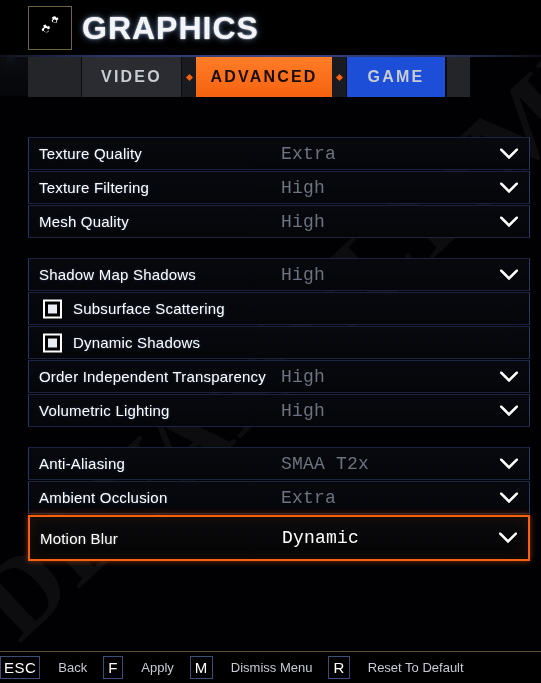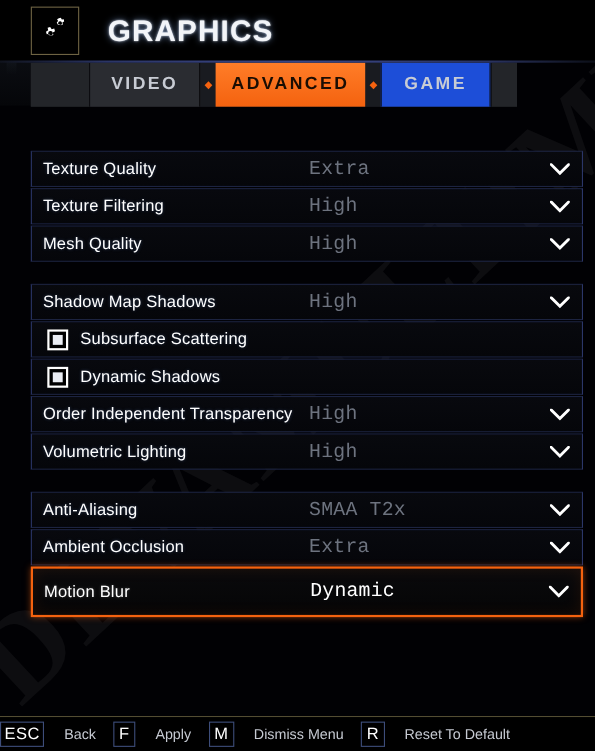--- a/index.html
+++ b/index.html
@@ -74,22 +74,22 @@
     width:44px; height:44px;
     border:1px solid #6e6343;
     display:flex;
     align-items:center;
     justify-content:center;
     background:#000;
     flex:0 0 auto;
   }
   .gear-box svg { display:block; }
   #header .title {
-    margin-left:26px;
-    font-size:27px;
+    margin-left:10px;
+    font-size:32px;
     font-weight:700;
     letter-spacing:1px;
     color:#f2f4f8;
     text-shadow:0 0 7px rgba(150,190,255,.55), 0 0 2px rgba(255,255,255,.9);
     line-height:1;
     white-space:nowrap;
   }
   #headerline {
     position:absolute;
     left:0; top:55px;

